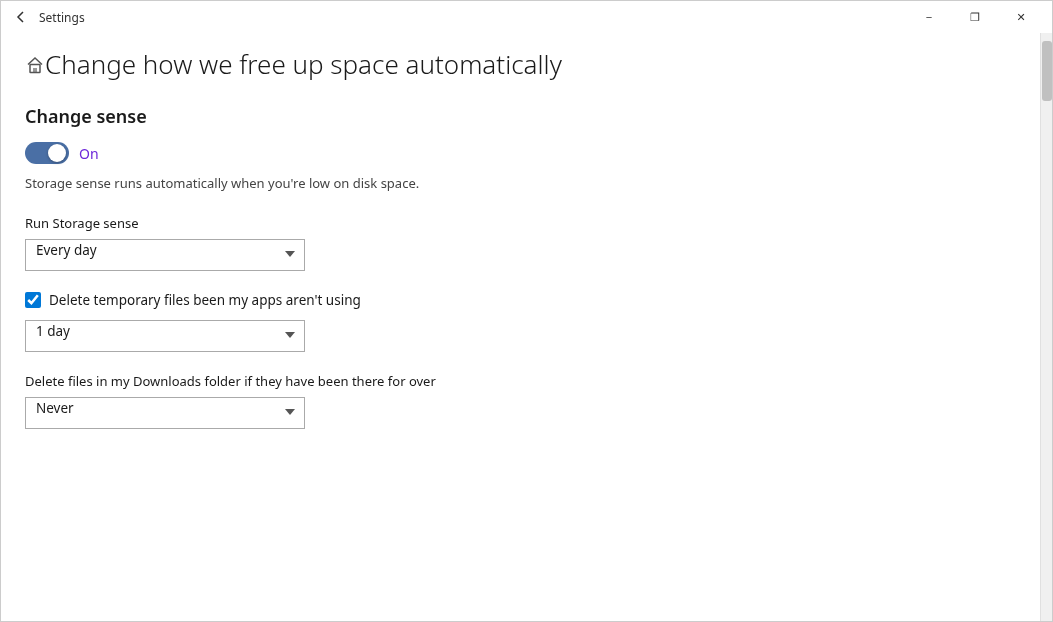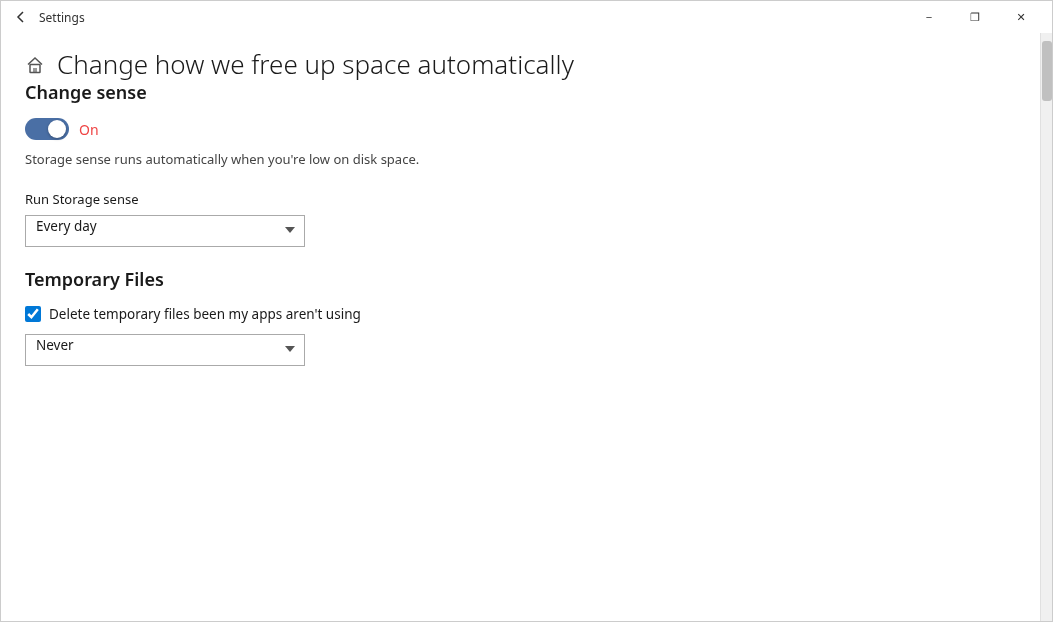--- a/index.html
+++ b/index.html
@@ -90,21 +90,21 @@
 
     .main-content {
       flex: 1;
       padding: 16px 40px 20px 24px;
       overflow-y: auto;
     }
 
     .header-area {
       display: flex;
       align-items: center;
-      gap: 12px;
+      margin-bottom: 24px;
     }
 
     .back-btn {
       background: none;
       border: none;
       cursor: pointer;
       padding: 4px;
       display: flex;
       align-items: center;
       justify-content: center;
@@ -158,21 +158,21 @@
       background: white;
       border-radius: 50%;
       position: absolute;
       top: 2px;
       right: 3px;
       box-shadow: 0 1px 3px rgba(0,0,0,0.3);
     }
 
     .toggle-label {
       font-size: 14px;
-      color: #ef4444;
+      color: #6d28d9;
     }
 
     .description-text {
       font-size: 13px;
       color: #444;
       line-height: 1.5;
       margin-bottom: 20px;
     }
 
     .field-label {
@@ -293,28 +293,37 @@
           <select>
             <option>Every day</option>
             <option>Every week</option>
             <option>Every month</option>
             <option>During low free disk space (default)</option>
           </select>
         </div>
       </div>
 
       <div class="temp-files-section">
-        <h2 class="section-title">Temporary Files</h2>
 
         <div class="checkbox-row">
           <input type="checkbox" class="checkbox-input" checked="" style="">
           <label class="checkbox-label">Delete temporary files been my apps aren't using</label>
         </div>
 
-
+        <div class="dropdown-wrap">
+          <select>
+            <option>Never</option>
+            <option selected="">1 day</option>
+            <option>14 days</option>
+            <option>30 days</option>
+            <option>60 days</option>
+          </select>
+        </div>
+
+        <div class="field-label">Delete files in my Downloads folder if they have been there for over</div>
         <div class="dropdown-wrap">
           <select>
             <option selected="">Never</option>
             <option>1 day</option>
             <option>14 days</option>
             <option>30 days</option>
             <option>60 days</option>
           </select>
         </div>
       </div>

